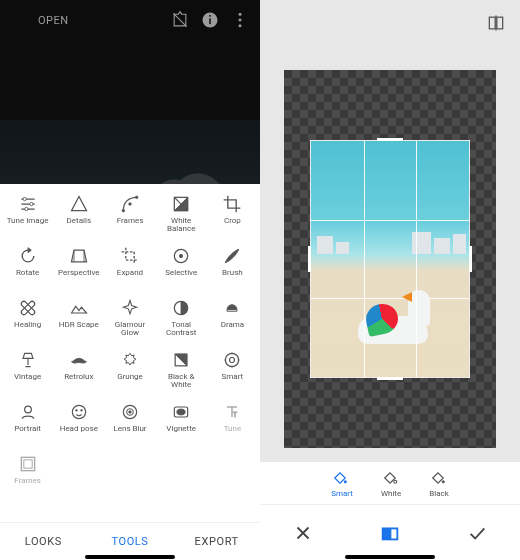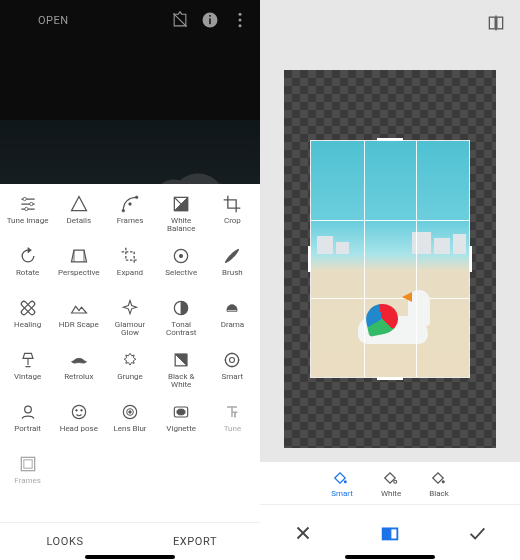--- a/index.html
+++ b/index.html
@@ -392,20 +392,21 @@
             <rect x="7" y="7" width="10" height="10" fill="none" stroke-width="1.2"></rect>
           </svg>
         <span class="tlabel">Frames</span>
       </div>
       <div></div>
         <div></div>
     </div>
 
     <div class="bottom-tabs">
       <div class="tab">LOOKS</div>
+      <div class="tab active">TOOLS</div>
       <div class="tab">EXPORT</div>
     </div>
   </div>
   <div class="gesture-bar-l"></div>
 </div>
 
 <div class="pane right">
   <div class="r-topbar">
     <span class="icon">
       <svg viewBox="0 0 24 24">

